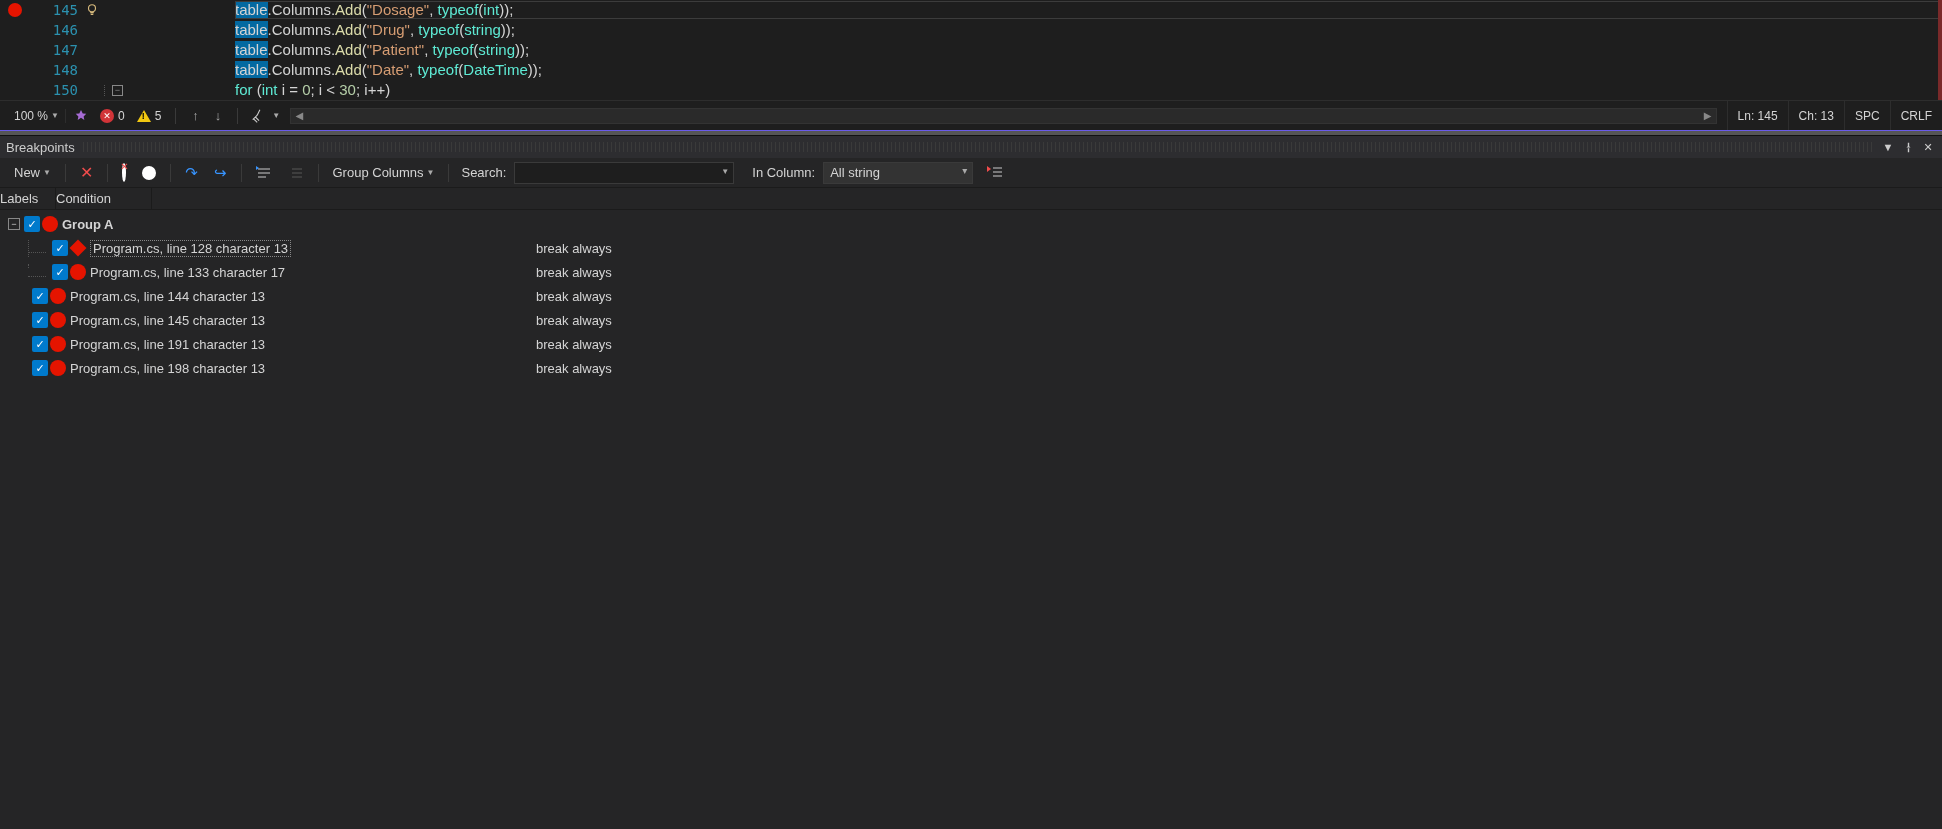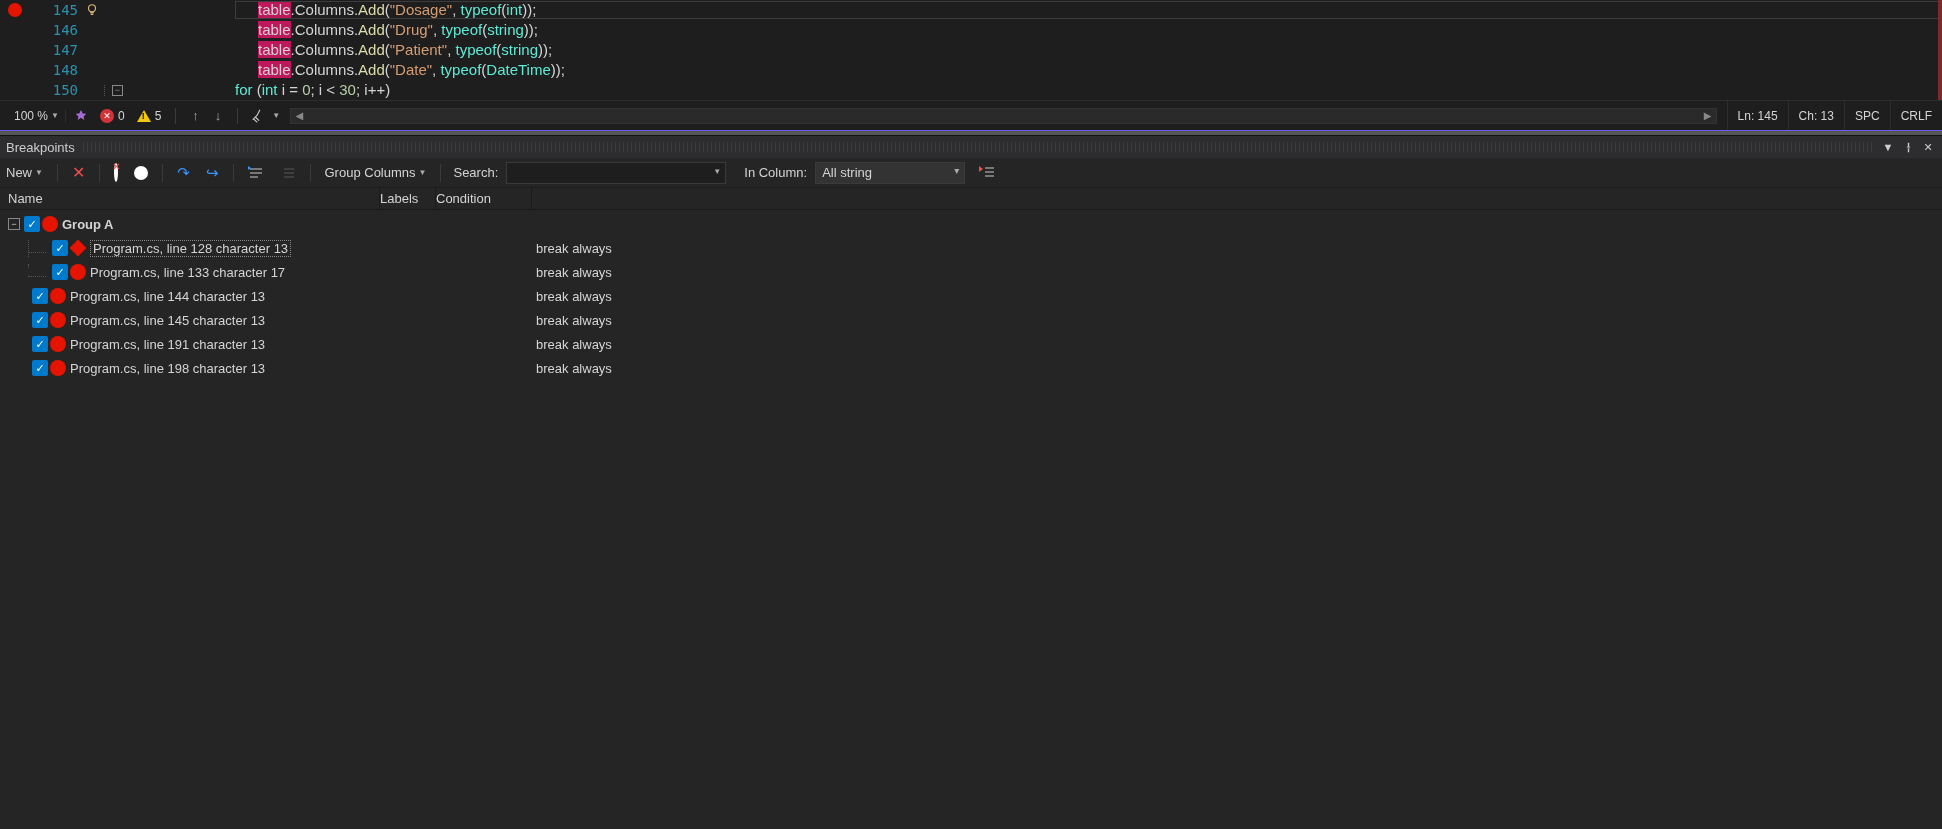--- a/index.html
+++ b/index.html
@@ -10,21 +10,21 @@
   .code-line-row { display: flex; align-items: center; height: 20px; }
   .glyph-margin { width: 30px; display: flex; align-items: center; justify-content: center; }
   .bp-circle { width: 14px; height: 14px; background: #e51400; border-radius: 50%; }
   .lineno { width: 50px; text-align: right; color: #2b91af; font-family: Consolas, monospace; font-size: 14px; padding-right: 2px; }
   .lightbulb { width: 24px; display: flex; align-items: center; justify-content: center; }
   .outline-col { width: 26px; border-left: 1px dotted #555; position: relative; display:flex; align-items:center; justify-content:center;}
   .outline-box { width: 11px; height: 11px; border:1px solid #888; display:flex; align-items:center; justify-content:center; font-size:9px; line-height:9px; color:#888;}
   .indent-col { width: 105px; position: relative; }
   .indent-guide { position:absolute; top:0; bottom:0; border-left:1px dotted #555; }
   .code-text { white-space: pre; font-family: Consolas, monospace; font-size: 15px; }
-  .tok-sel { background:#be185d; color:#d4d4d4;margin-left:23px; }
+  .tok-sel { background:#0369a1; color:#d4d4d4; }
   .tok-punc { color:#d4d4d4; }
   .tok-method { color:#dcdcaa; }
   .tok-str { color:#d69d73; }
   .tok-kw { color:#5eead4; }
   .tok-type { color:#5eead4; }
   .tok-num { color:#b5cea8; }
   .tok-op { color:#d4d4d4; }
   .current-line { outline:1px solid #3c3c3c; outline-offset:-1px; }
   .editor-right-border { position:absolute; right:0; top:0; bottom:0; width:4px; background:#7a2a2a;}
 
@@ -48,21 +48,21 @@
 
   
   .splitter { height:6px; background:#555; border-top:1px solid #6a5aeb; border-bottom:1px solid #111;}
 
   
   .bp-panel { flex:1; background:#252526; display:flex; flex-direction:column; overflow:auto;}
   .bp-title-row { height:22px; display:flex; align-items:center; background:#2d2d30; color:#ccc; font-size:13px; padding-left:6px; position:relative;}
   .bp-title-dots { flex:1; margin:0 8px; height:10px; background:repeating-linear-gradient(90deg,#3a3a3a 0 1px,transparent 1px 4px);}
   .bp-title-ctrls { display:flex; gap:4px; align-items:center; padding-right:6px;}
   .tw-btn { width:16px; height:16px; display:flex; align-items:center; justify-content:center; color:#ccc; font-size:11px; cursor:pointer;}
-  .bp-toolbar { height:30px; display:flex; align-items:center; background:#252526; border-bottom:1px solid #1b1b1b; padding-left:0; gap:4px; font-size:13px;}
+  .bp-toolbar { height:30px; display:flex; align-items:center; background:#252526; border-bottom:1px solid #1b1b1b; padding-left:8px; gap:4px; font-size:13px;}
   .tb-btn { padding:2px 6px; display:flex; align-items:center; gap:3px; color:#d4d4d4; cursor:pointer;}
   .tb-sep { width:1px; height:18px; background:#3a3a3a; margin:0 4px;}
   .red-x { color:#f14c4c; font-size:16px;}
   .circle-outline-w { width:14px; height:14px; border:2px solid #fff; border-radius:50%;}
   .circle-outline-fill { width:14px; height:14px; border:2px solid #fff; border-radius:50%; background:#fff;}
   .redo-ic, .undo-ic { color:#3794ff; font-size:15px;}
   .tb-input { background:#1e1e1e; border:1px solid #3a3a3a; color:#d4d4d4; height:22px; padding:0 4px; font-size:12px;}
   .tb-dd { background:#333; border:1px solid #3a3a3a; color:#d4d4d4; height:22px; padding:2px 20px 2px 6px; font-size:13px; position:relative; min-width:150px;}
   .tb-dd::after { content:"▾"; position:absolute; right:5px; top:2px; font-size:10px; color:#aaa;}
   .bp-header-row { height:22px; display:flex; align-items:center; border-bottom:1px solid #1b1b1b; font-size:13px; color:#d4d4d4;}
@@ -289,23 +289,20 @@
     </div>
     <div class="tb-btn" style="padding-left:10px;">
       <svg width="16" height="14" viewBox="0 0 16 14">
           <path fill="#f14c4c" d="M0 0l4 3-4 3z"></path>
           <path stroke="#ccc" stroke-width="1" fill="none" d="M6 2h9M6 6h9M6 10h9"></path>
         </svg>
     </div>
   </div>
 
   <div class="bp-header-row">
-    <div class="col-name col-h">
-        <span>Name</span>
-      </div>
     <div class="col-labels col-h">
         <span>Labels</span>
       </div>
     <div class="col-cond col-h">
         <span>Condition</span>
       </div>
   </div>
 
   <div class="bp-body" id="bp-rows">
       <div class="bp-row">

